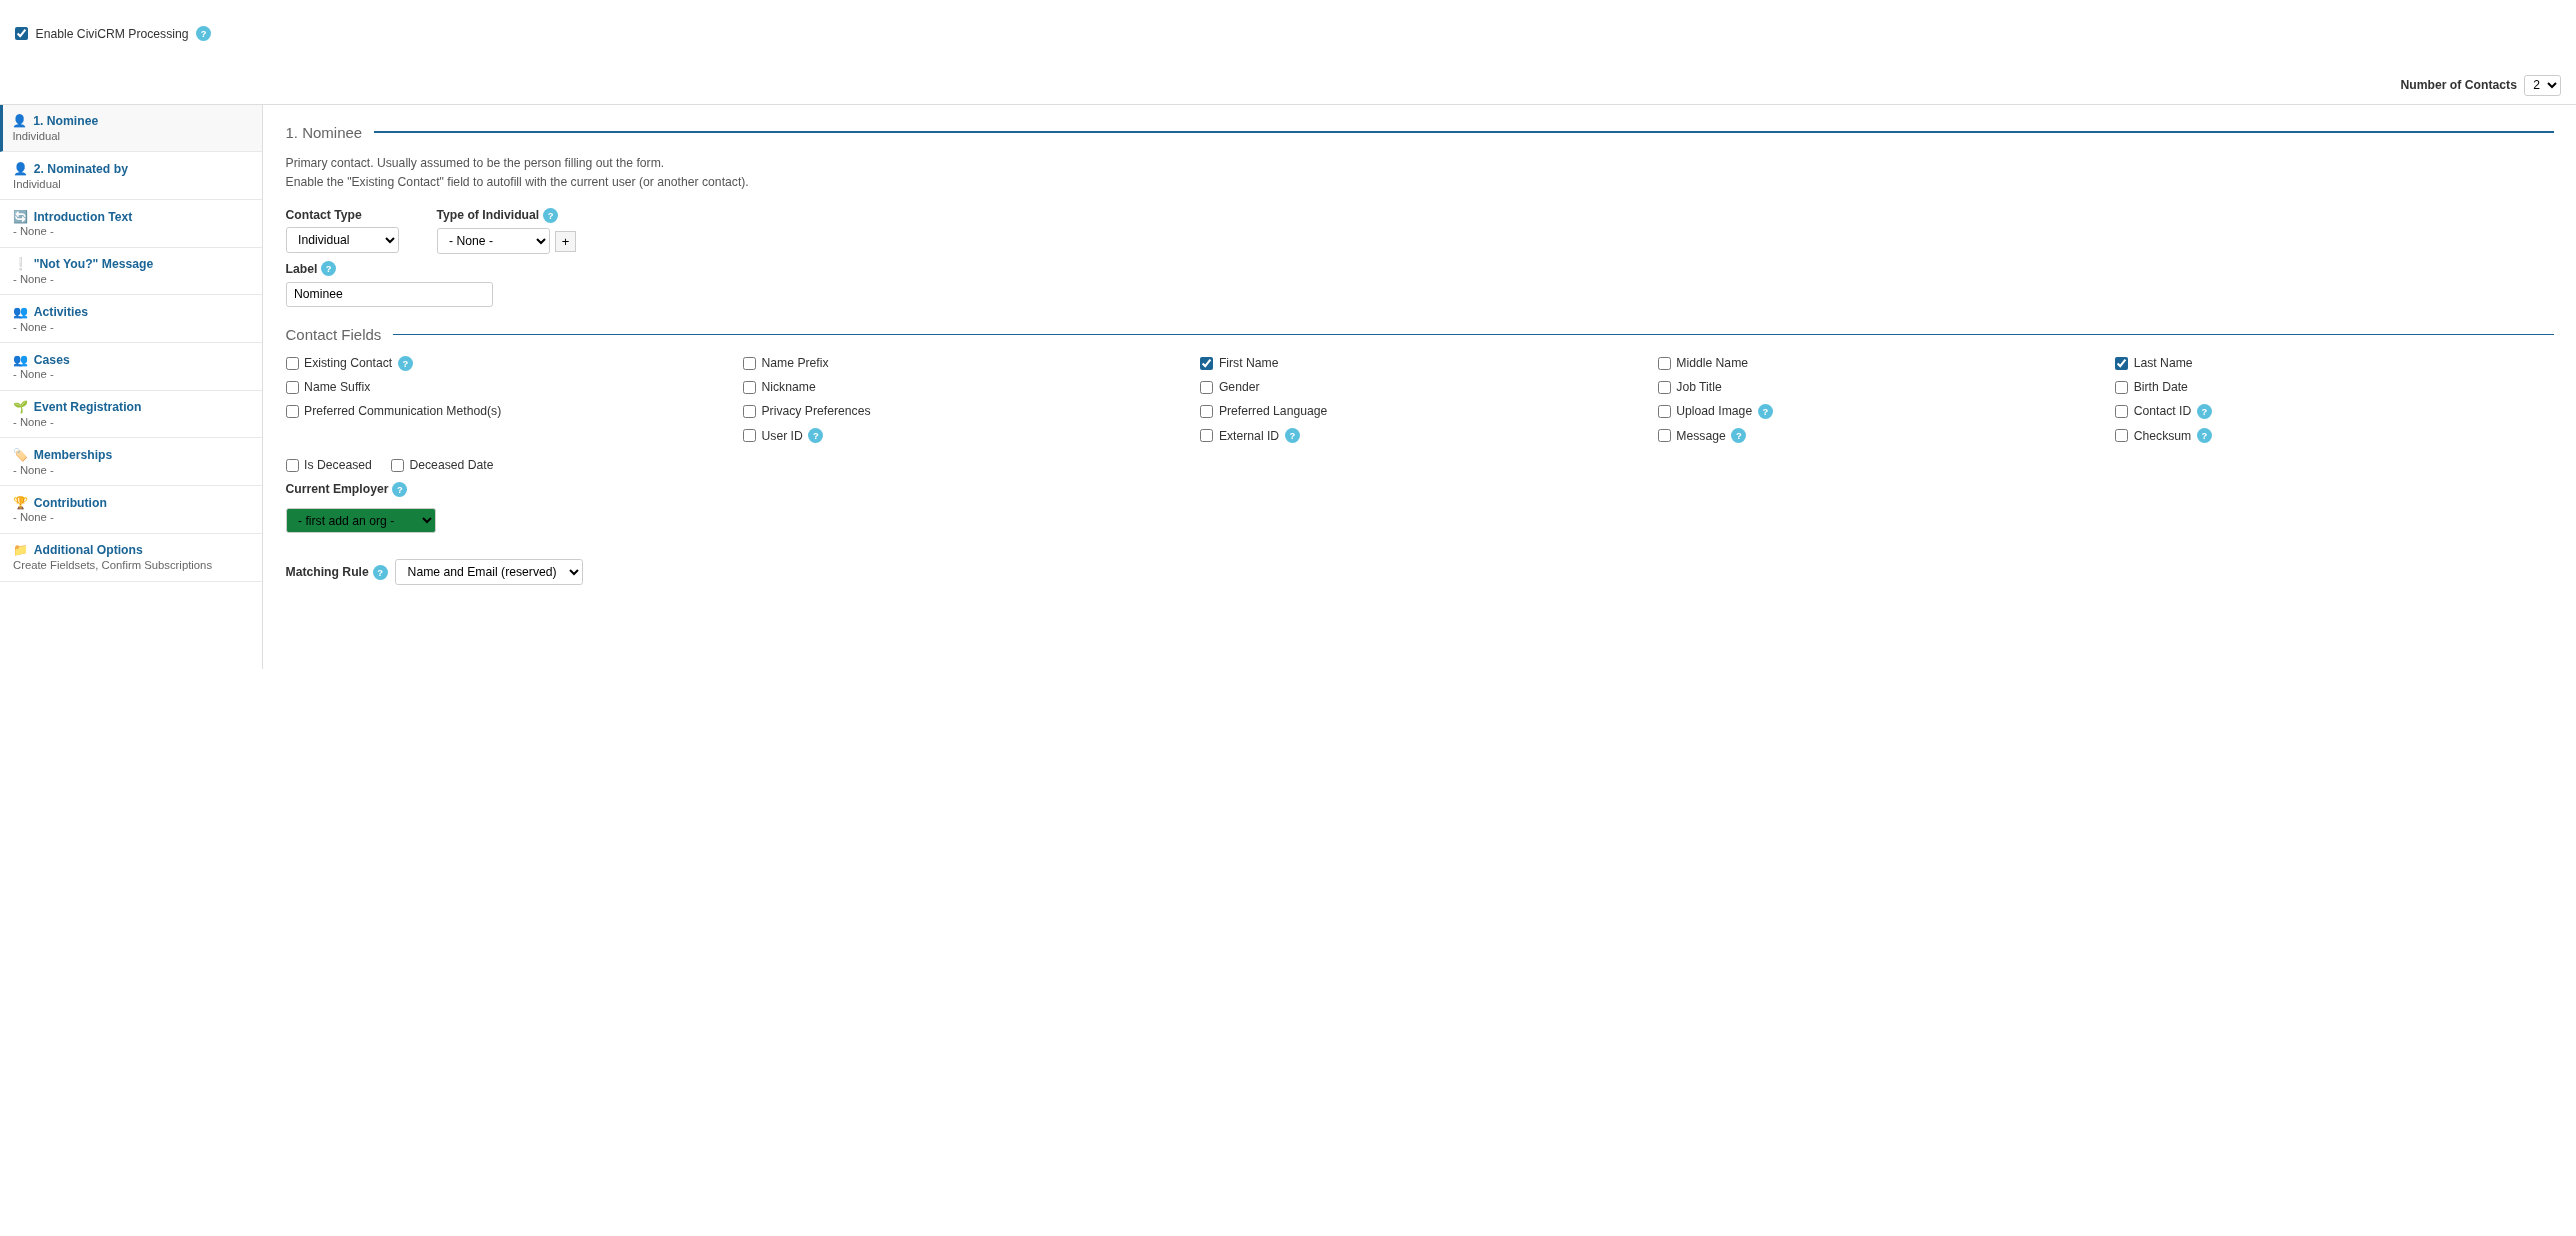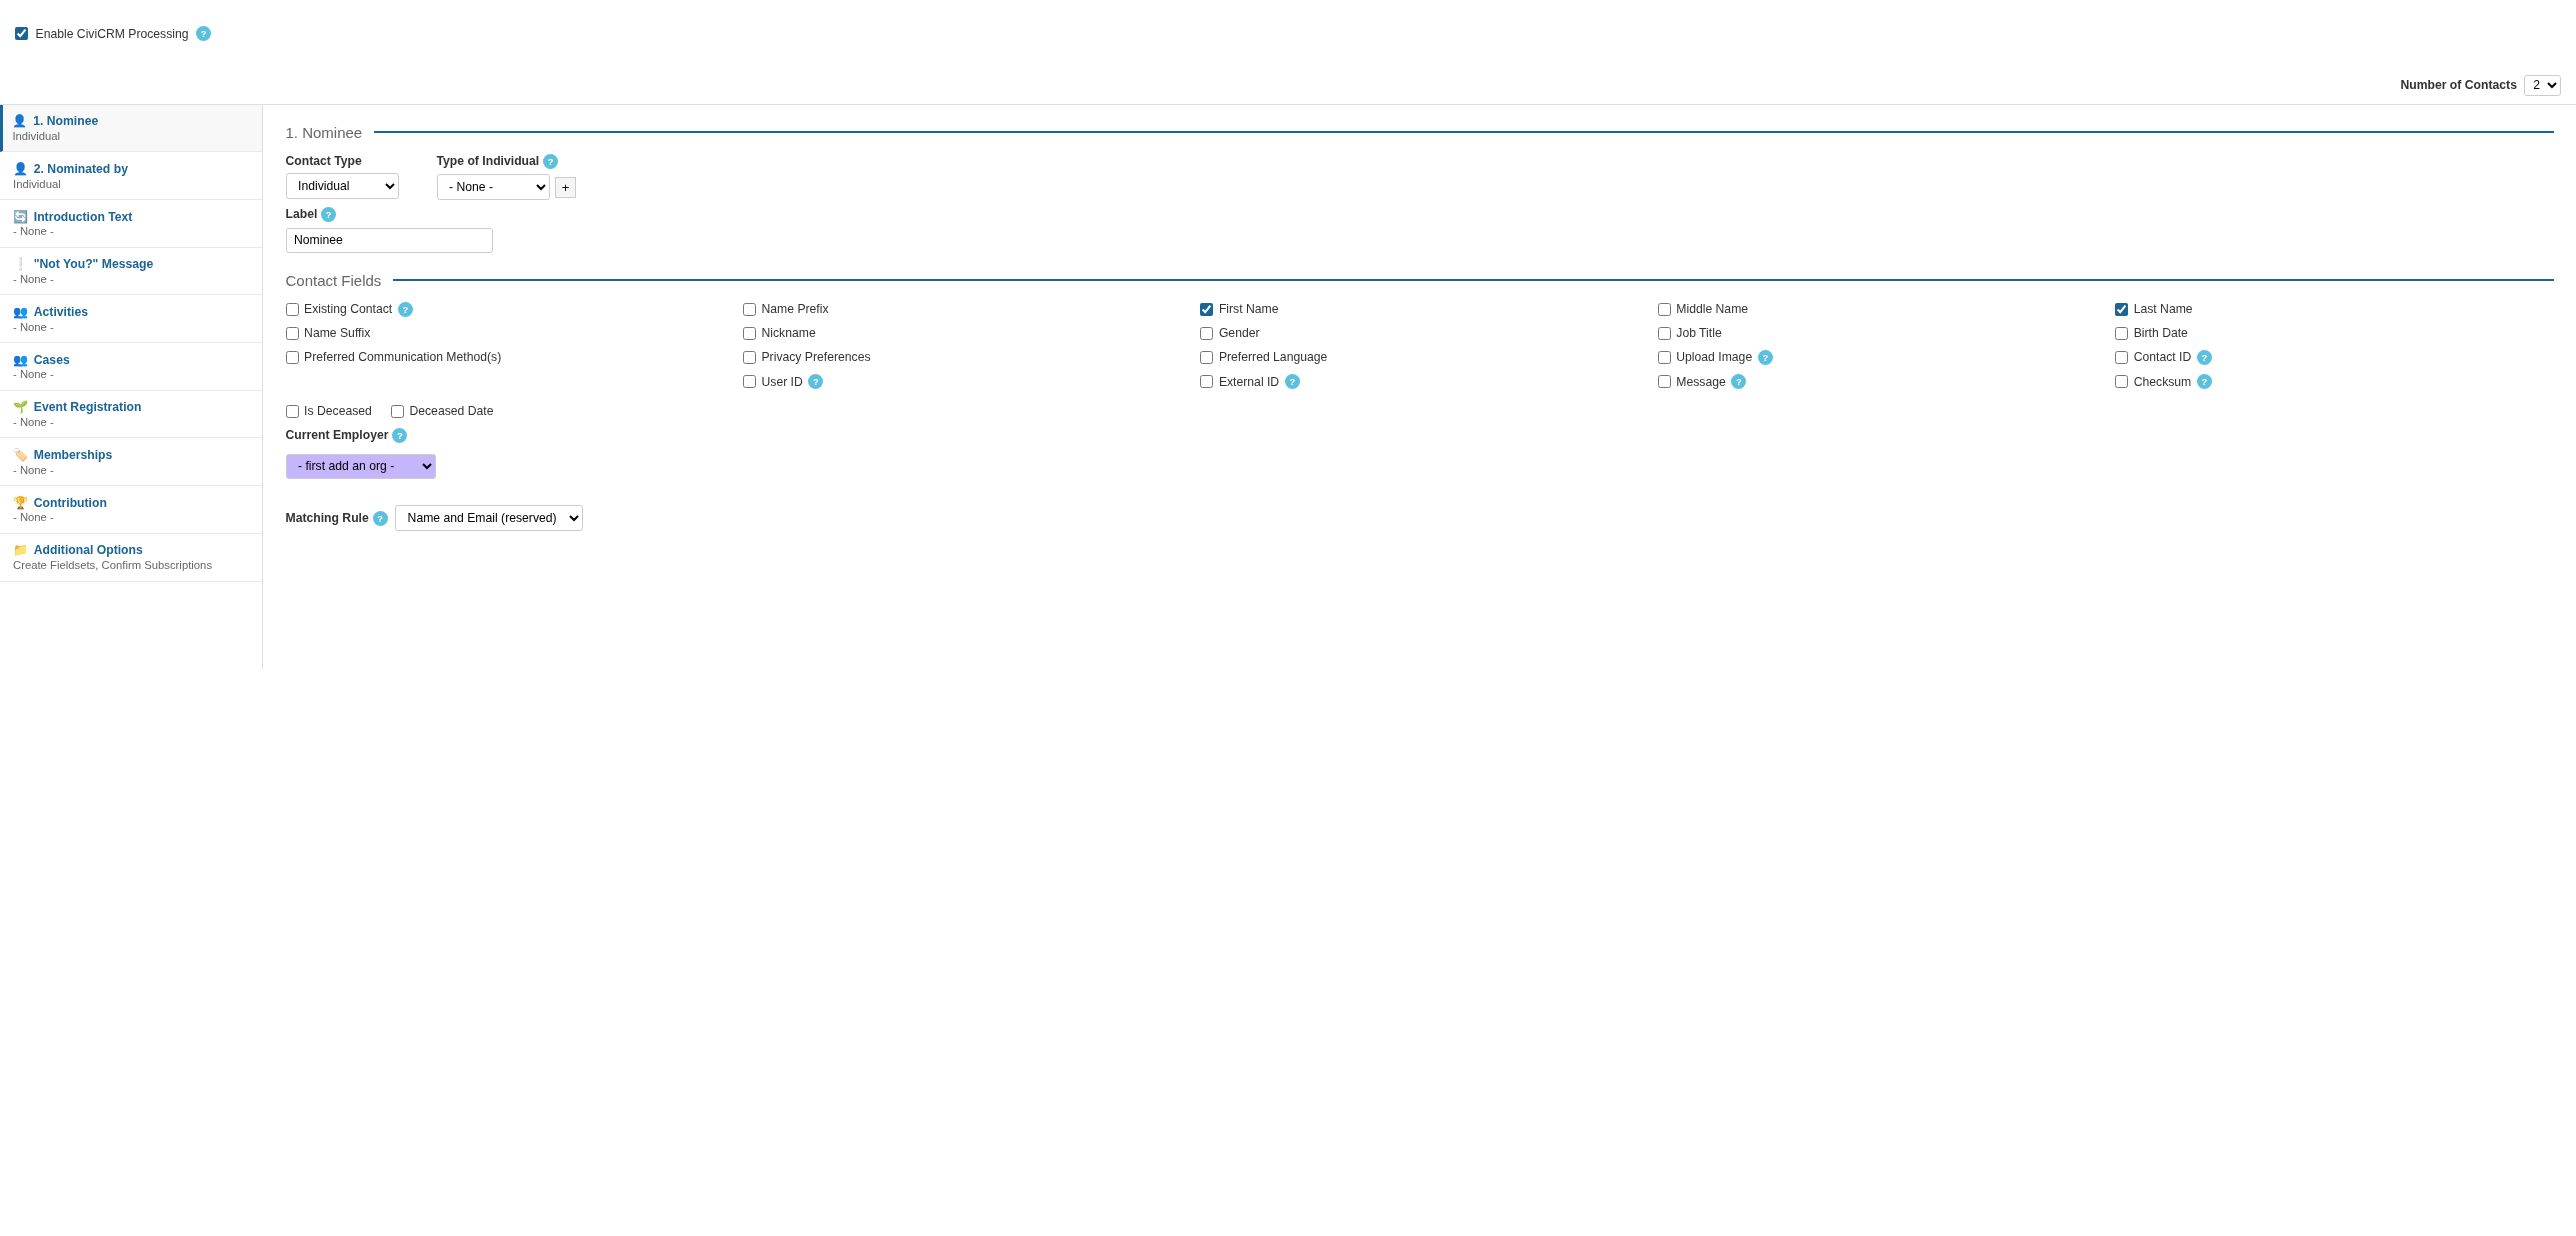--- a/index.html
+++ b/index.html
@@ -27,21 +27,21 @@
     .form-label { font-weight: bold; font-size: 12.2px; display: flex; align-items: center; gap: 3.8px; }
     .form-select { border: 0.9px solid #ccc; border-radius: 2.8px; padding: 3.8px 7.5px; font-size: 12.2px; background: #fff; min-width: 113px; }
     .form-input { border: 0.9px solid #ccc; border-radius: 2.8px; padding: 4.7px 7.5px; font-size: 12.2px; width: 207px; }
     .add-btn { display: inline-flex; align-items: center; justify-content: center; width: 20.7px; height: 20.7px; border: 0.9px solid #ccc; background: #f5f5f5; cursor: pointer; font-size: 13px; }
     .type-row { display: flex; align-items: center; gap: 5.6px; }
     .contact-fields-section { margin-top: 19px; }
     .fields-grid { display: grid; grid-template-columns: repeat(5, 1fr); gap: 9.4px 19px; margin-top: 13px; margin-bottom: 15px; }
     .field-item { display: flex; align-items: center; gap: 5.6px; font-size: 12.2px; }
     .field-checkbox { width: 13px; height: 13px; accent-color: #1a6496; }
     .employer-row { display: flex; align-items: center; gap: 7.5px; margin-bottom: 13px; margin-top: 5.6px; }
-    .employer-select { border: 0.9px solid #ccc; border-radius: 2.8px; padding: 3.8px 7.5px; font-size: 12.2px; background: #c4b5fd; min-width: 150px; }
+    .employer-select { border: 0.9px solid #ccc; border-radius: 2.8px; padding: 3.8px 7.5px; font-size: 12.2px; background: #15803d; min-width: 150px; }
     .matching-row { display: flex; align-items: center; gap: 7.5px; margin-top: 9.4px; }
     .matching-select { border: 0.9px solid #ccc; border-radius: 2.8px; padding: 3.8px 7.5px; font-size: 12.2px; background: #fff; min-width: 188px; }
     .deceased-row { display: flex; gap: 19px; align-items: center; }
   </style>
 </head>
 <body>
 
 <div class="top-bar">
   <input type="checkbox" class="enable-checkbox" checked="" style="">
   <span class="enable-label">Enable CiviCRM Processing</span>
@@ -132,20 +132,24 @@
     <div class="sidebar-item-sub">Create Fieldsets, Confirm Subscriptions</div>
   </div>
     </div>
 
   <div class="content-area">
     <div class="section-header">
       <span class="section-title">1. Nominee</span>
       <div class="section-line"></div>
     </div>
 
+    <div class="description-text">
+      <span>Primary contact. Usually assumed to be the person filling out the form.</span><br>
+      <span>Enable the "Existing Contact" field to autofill with the current user (or another contact).</span>
+    </div>
 
     <div class="form-row">
       <div class="form-group">
         <span class="form-label">Contact Type</span>
         <select class="form-select">
           <option>Individual</option>
           <option>Organization</option>
           <option>Household</option>
         </select>
       </div>

